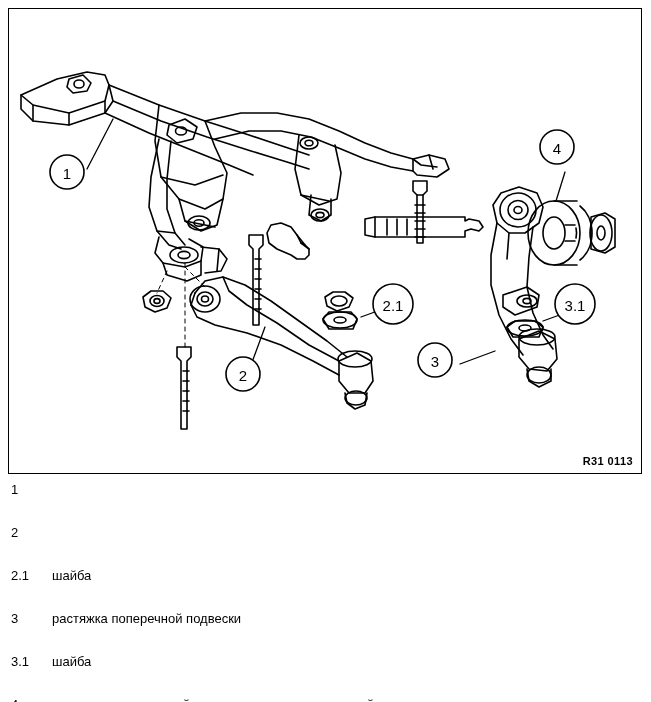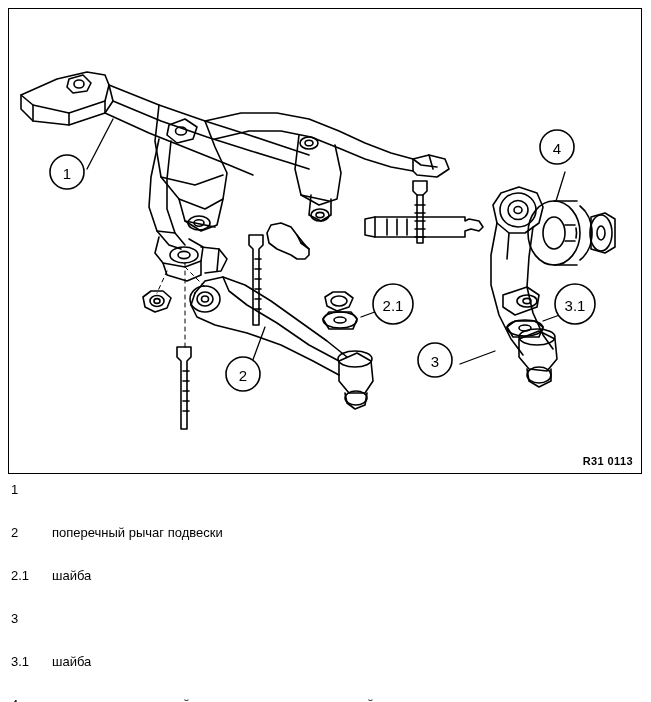--- a/index.html
+++ b/index.html
@@ -259,30 +259,30 @@
   </div>
 
   <div class="legend">
 
     <div class="legend-row">
       <div class="legend-key">1</div>
     </div>
 
     <div class="legend-row">
       <div class="legend-key">2</div>
-      <div class="legend-desc">поперечный рычаг подвески</div>
     </div>
 
     <div class="legend-row">
       <div class="legend-key">2.1</div>
       <div class="legend-desc">шайба</div>
     </div>
 
     <div class="legend-row">
       <div class="legend-key">3</div>
+      <div class="legend-desc">растяжка поперечной подвески</div>
     </div>
 
     <div class="legend-row">
       <div class="legend-key">3.1</div>
       <div class="legend-desc">шайба</div>
     </div>
 
     <div class="legend-row">
       <div class="legend-key">4</div>
       <div class="legend-desc">резино-металлический шарнир растяжки поперечной подвески</div>

